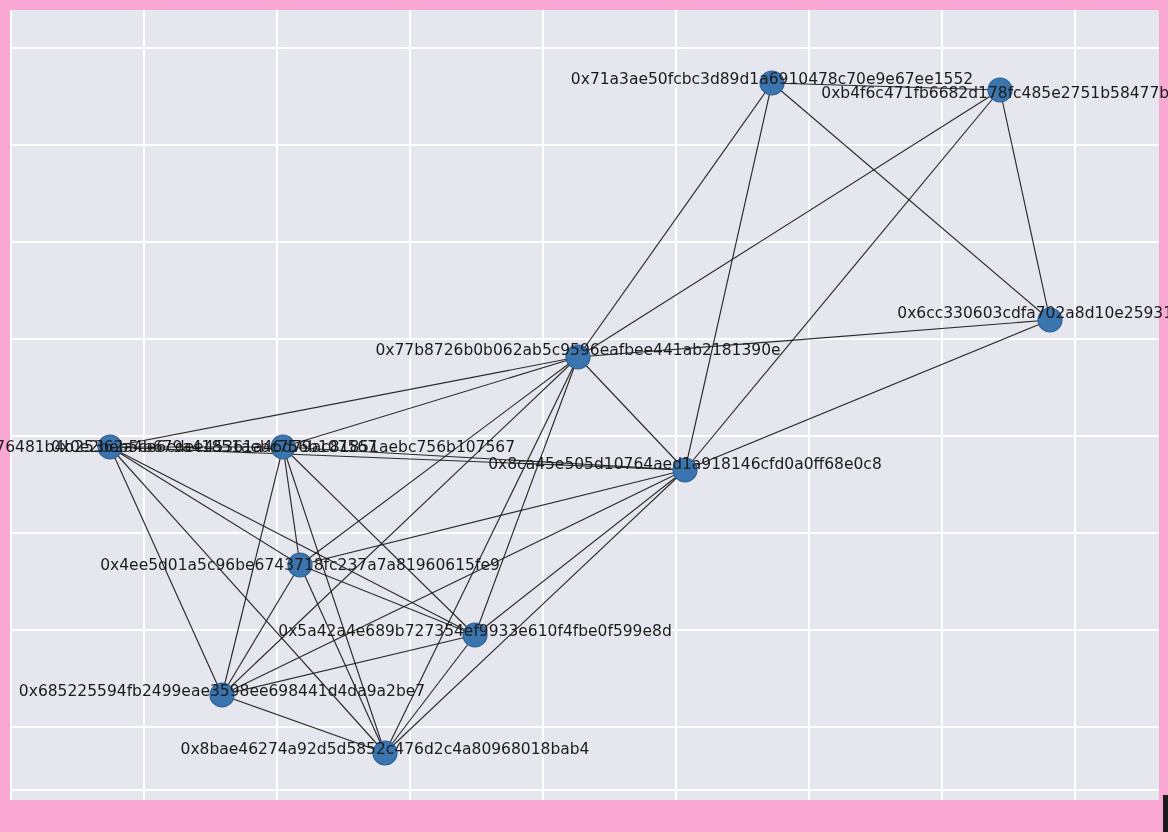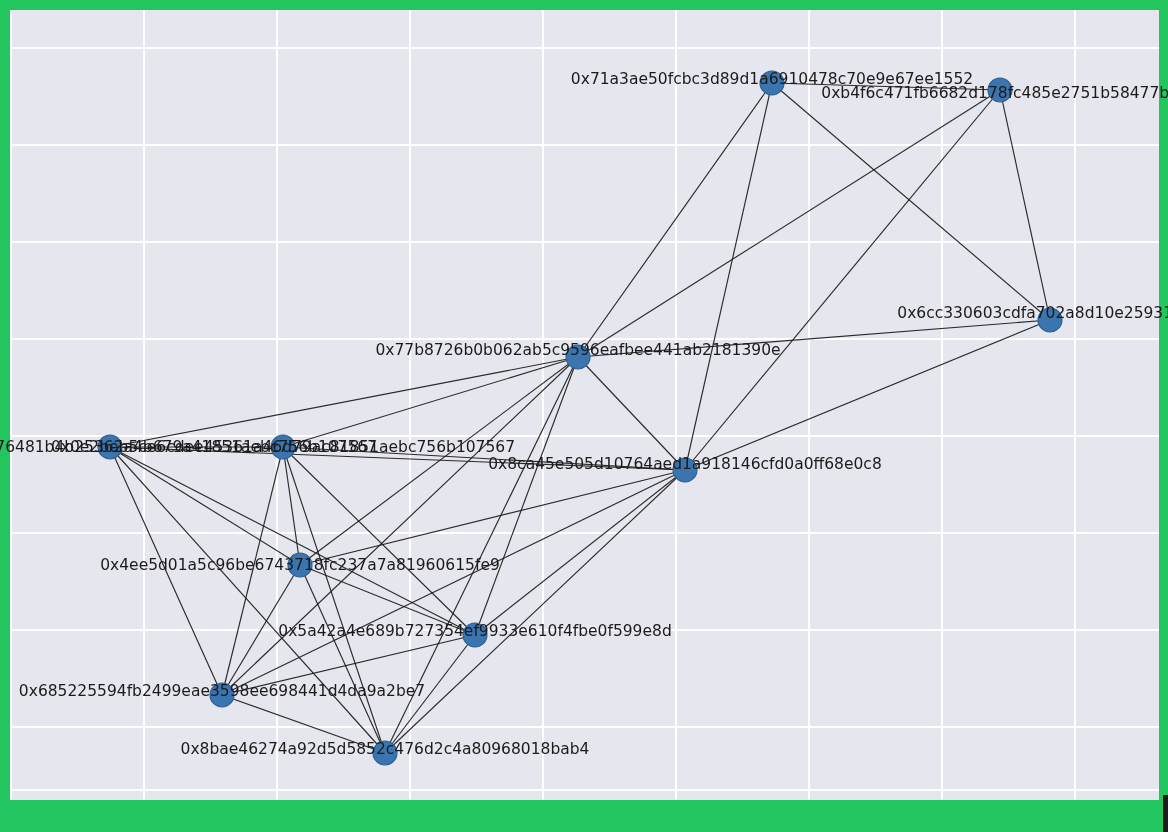--- a/index.html
+++ b/index.html
@@ -10,21 +10,21 @@
   body {
     width: 1168px;
     height: 832px;
     overflow: hidden;
     font-family: "DejaVu Sans", sans-serif;
   }
   #figure {
     position: relative;
     width: 1168px;
     height: 832px;
-    background: #22c55e;
+    background: #f9a8d4;
   }
   #plot-area {
     position: absolute;
     left: 11px;
     top: 10px;
     width: 1148px;
     height: 790px;
     background: #e6e6ee;
     overflow: hidden;
   }

